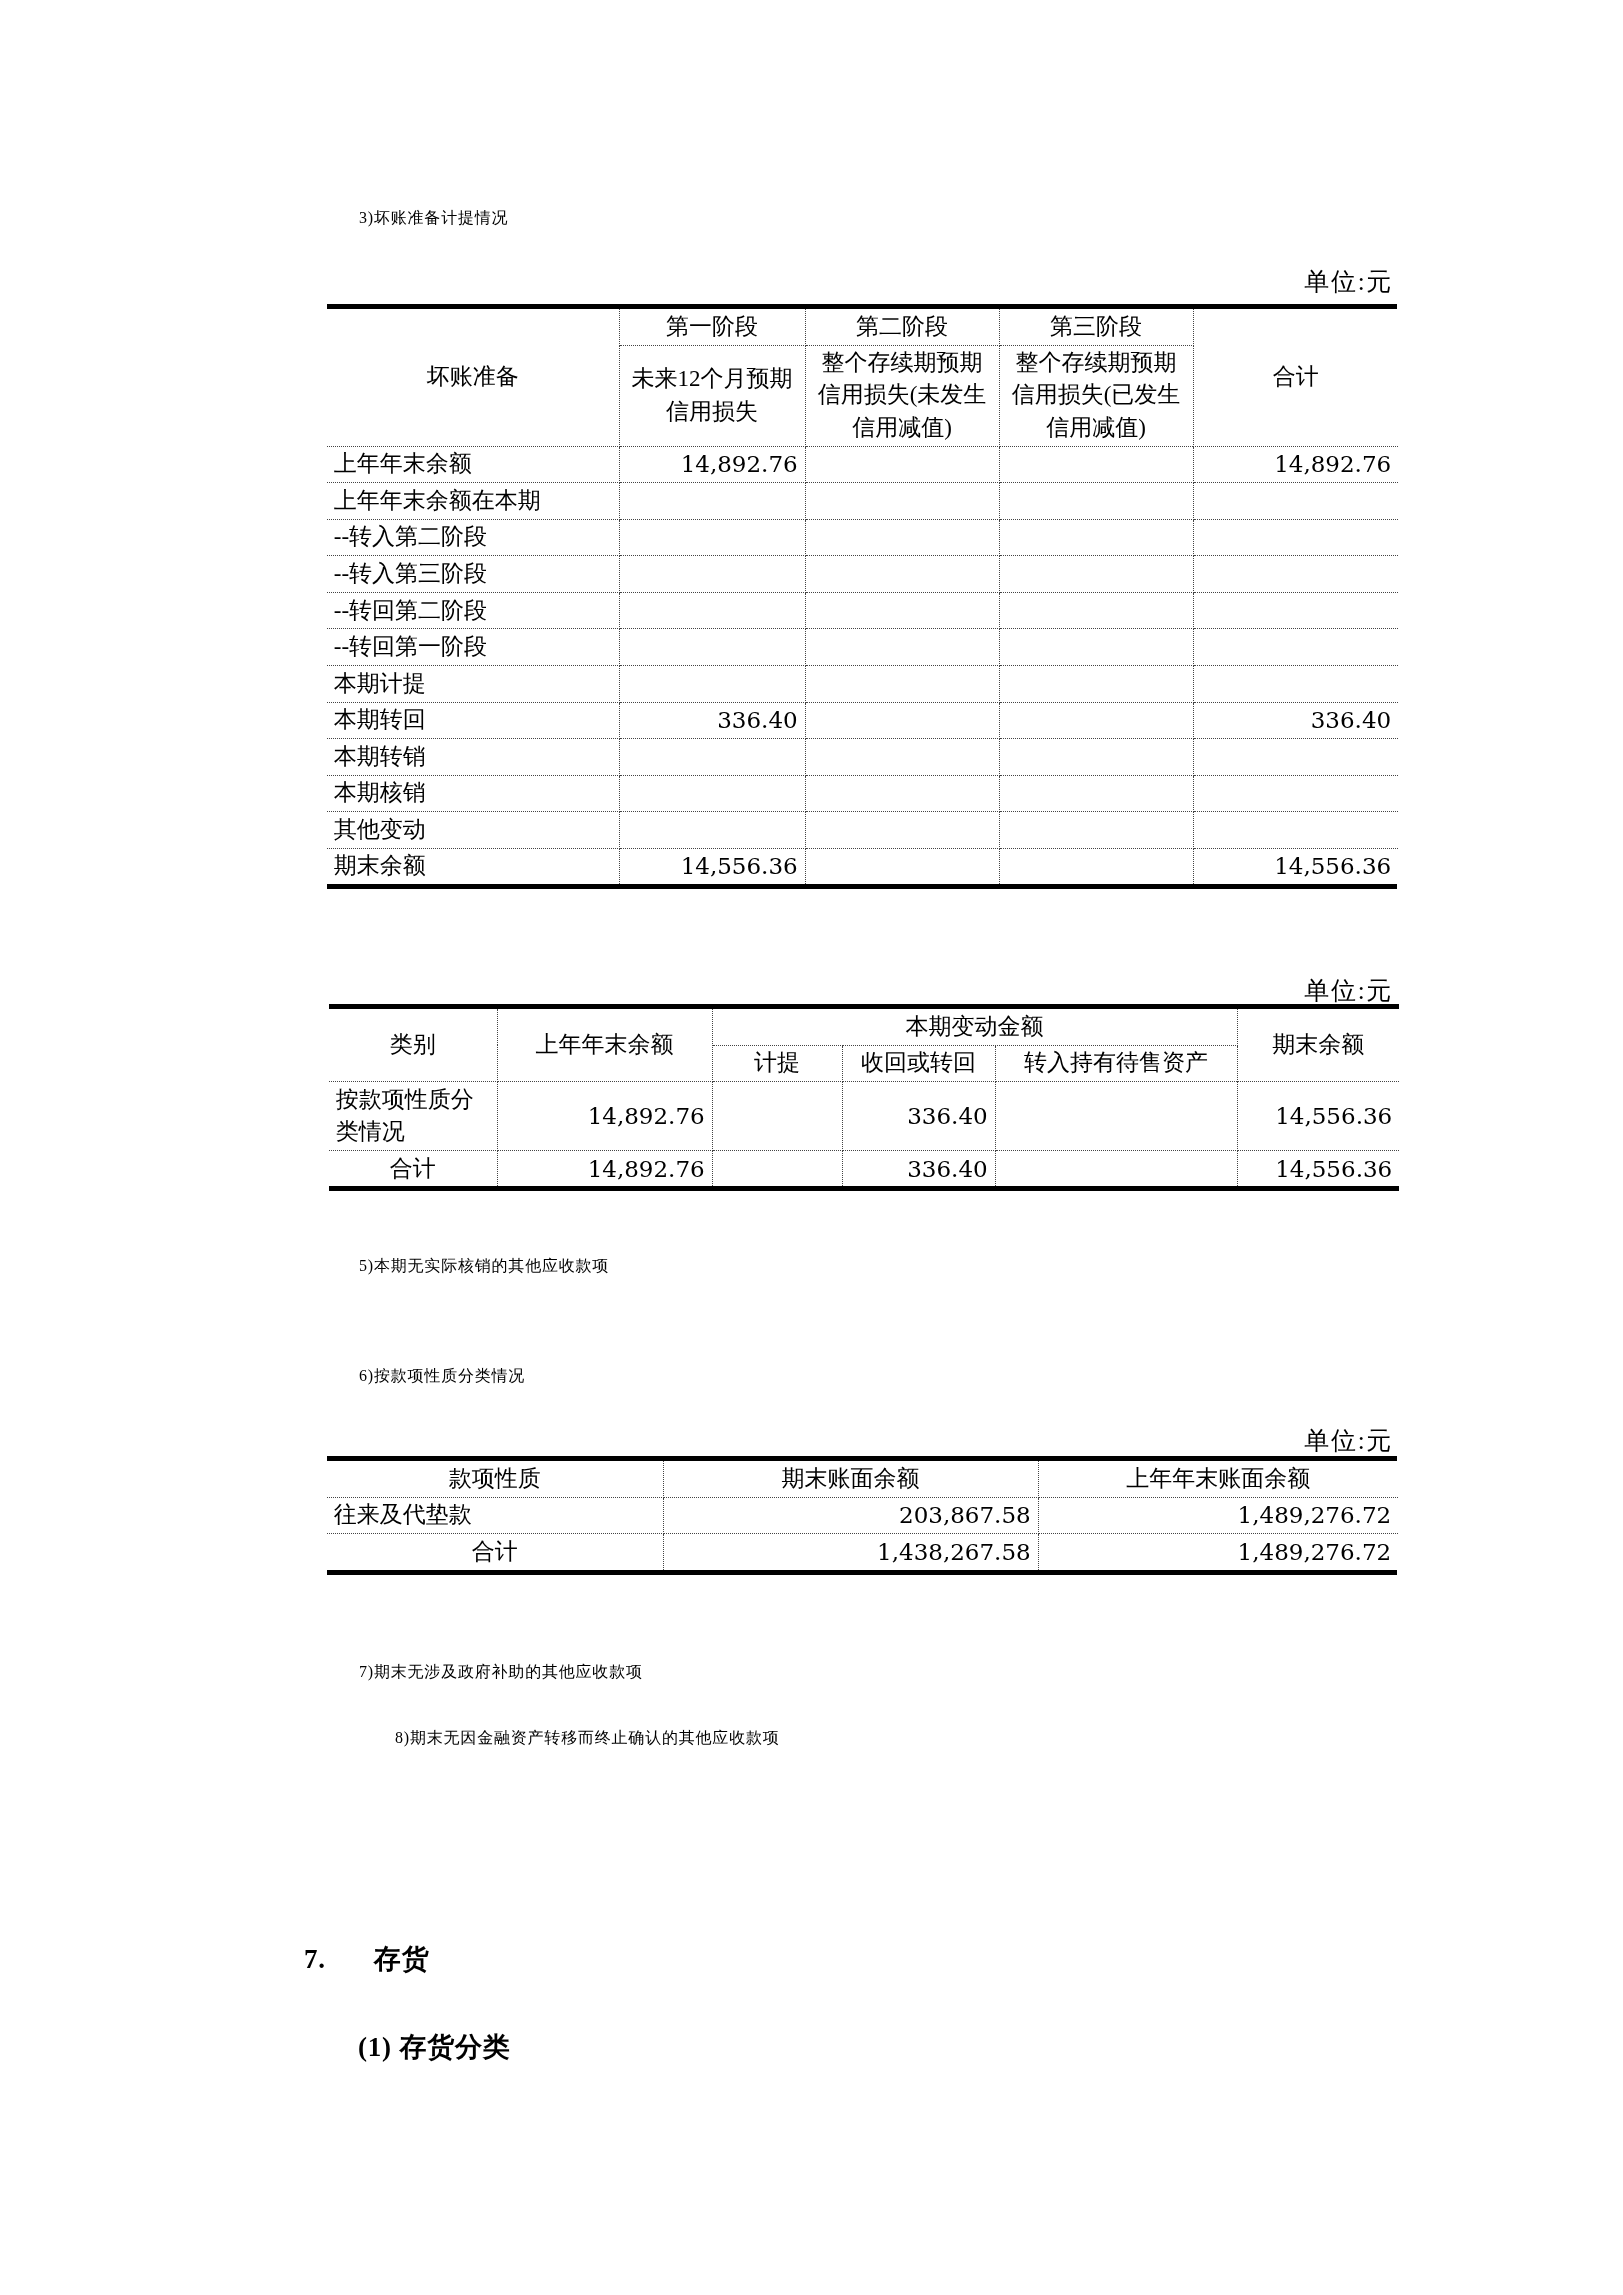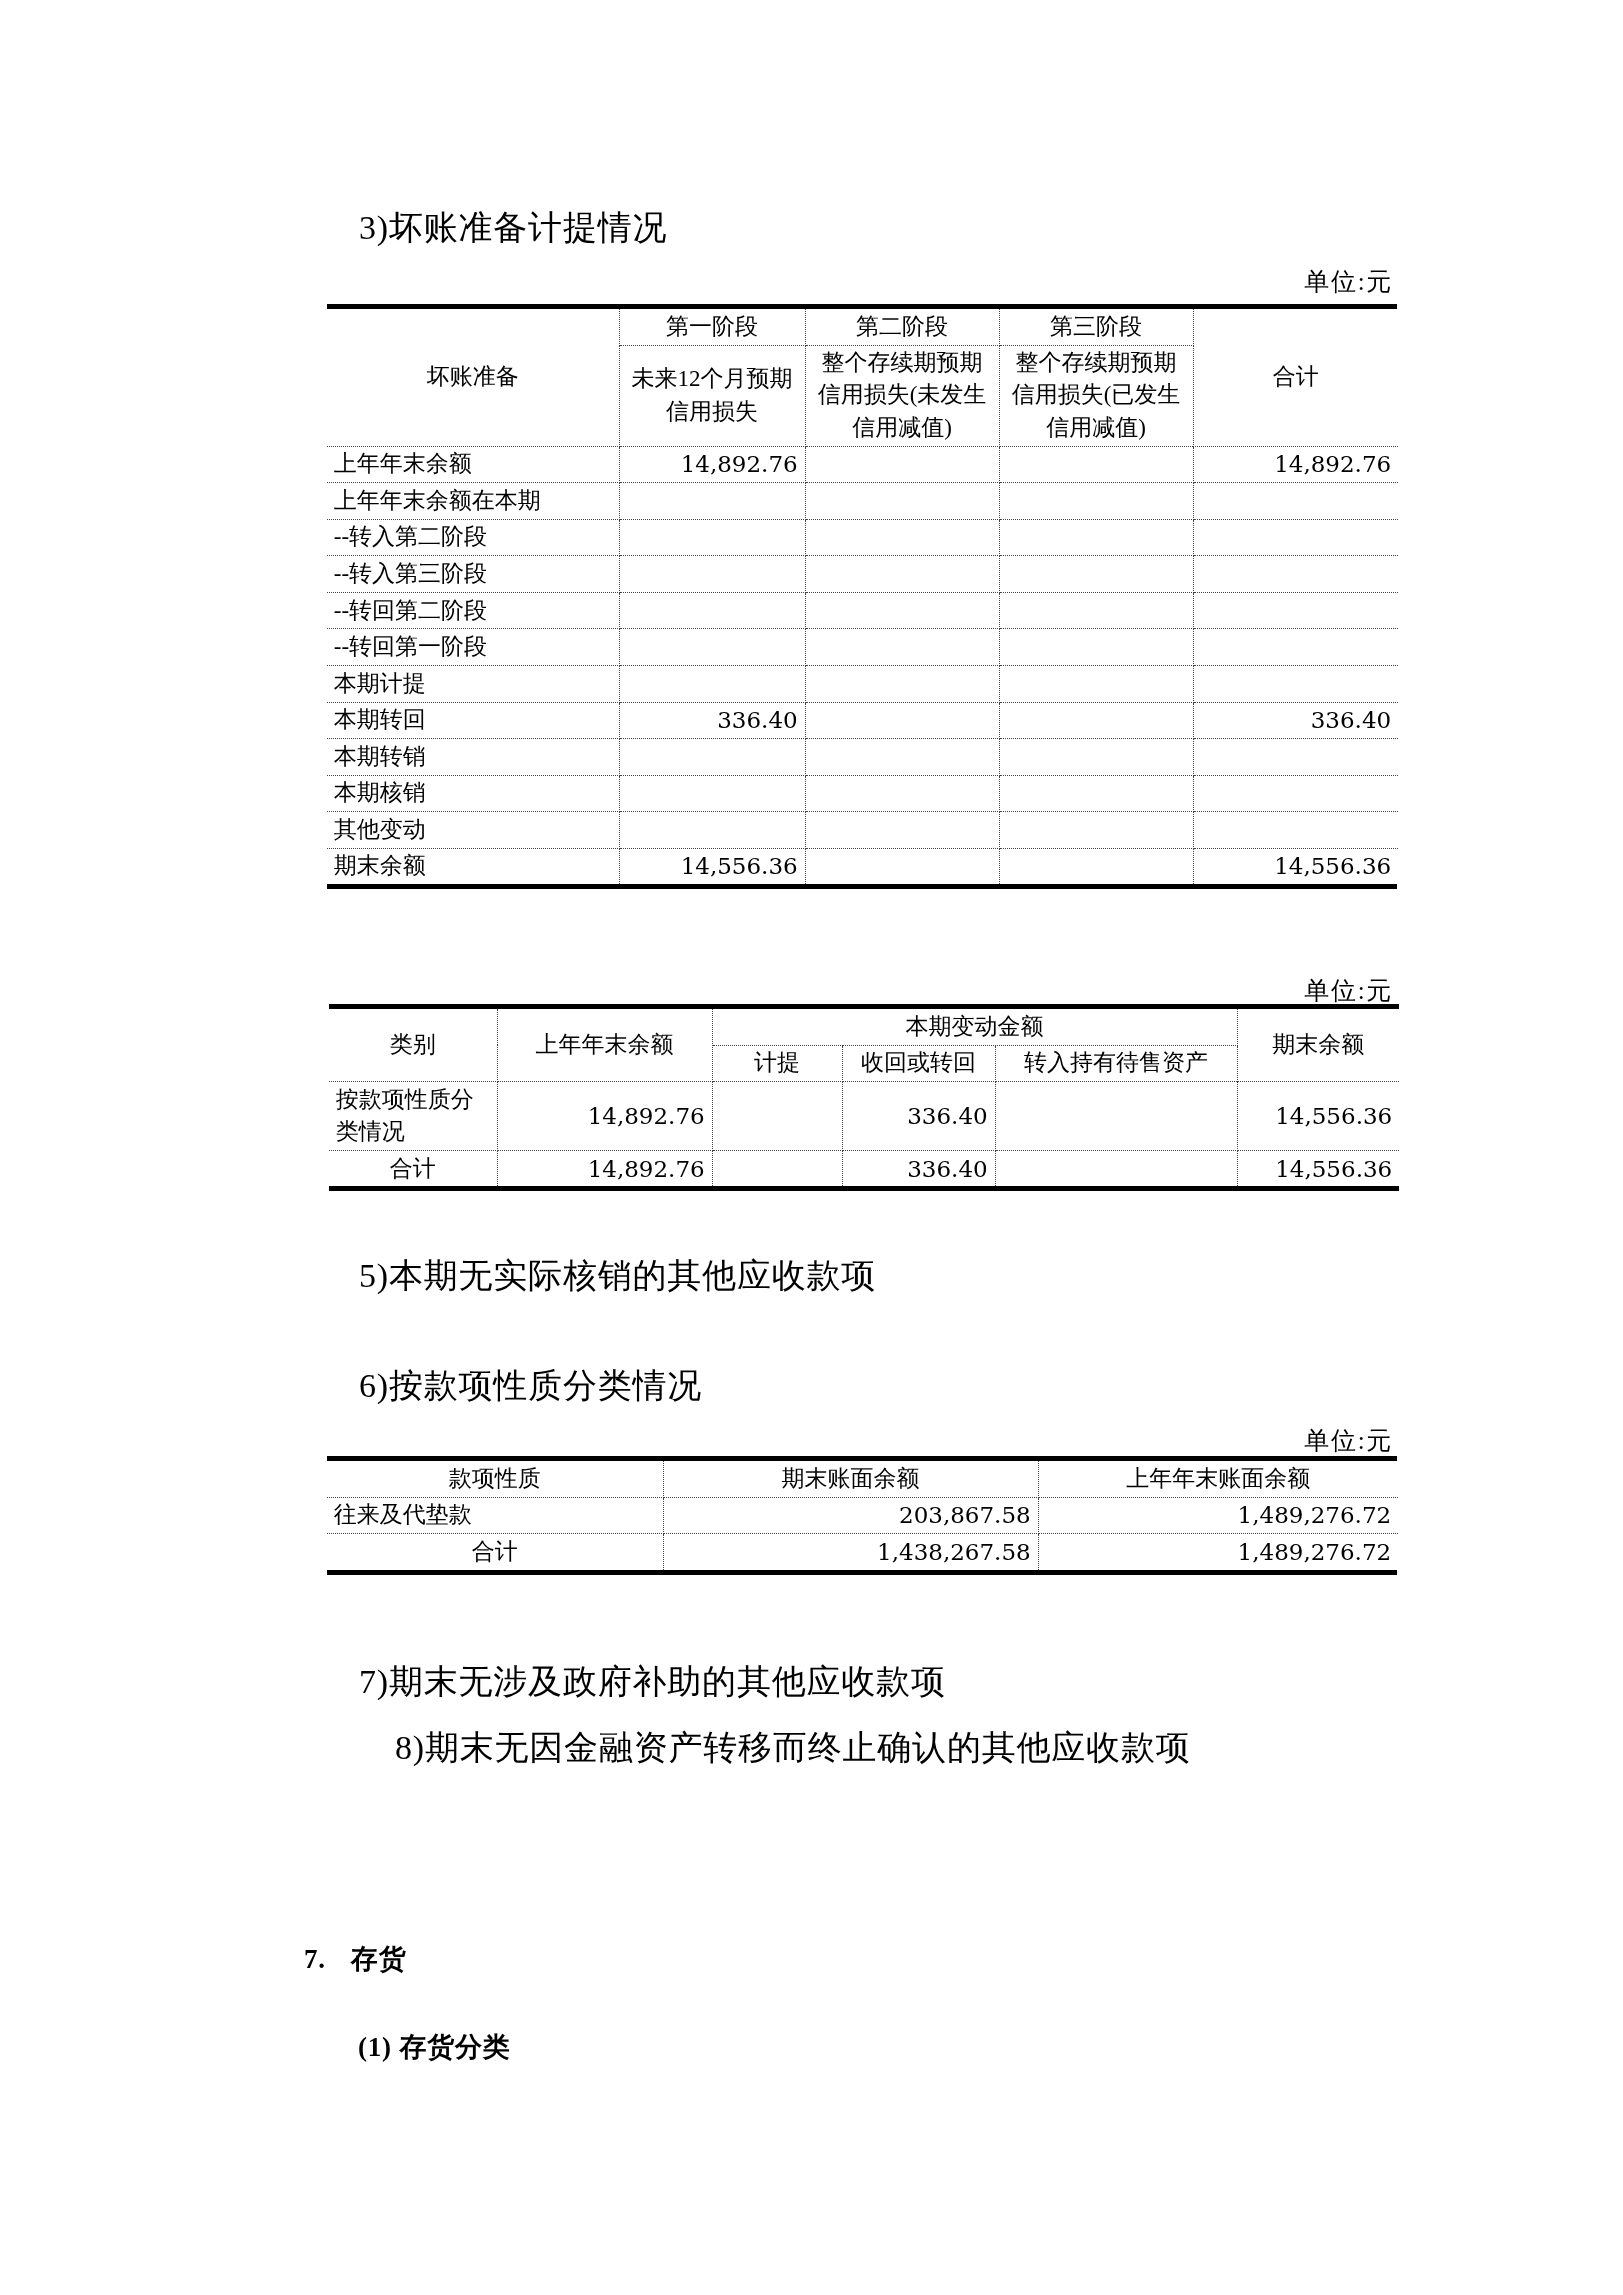--- a/index.html
+++ b/index.html
@@ -2,21 +2,21 @@
 <html style="font-size:13.5px"><head>
 <meta charset="utf-8">
 <style>
   html,body { margin:0; padding:0; background:#888; }
   .page {
     position:relative; width:1623px; height:2295px; background:#ffffff;
     font-family:"Liberation Serif","DejaVu Serif",serif; color:#000;
     overflow:hidden; margin:0 auto;
   }
   .sec-title {
-    position:absolute; font-size:34px; line-height:1.2; white-space:nowrap;
+    position:absolute; font-size:16px; line-height:1.2; white-space:nowrap;
     letter-spacing:0.8px;
   }
   .bold-head { font-weight:bold; font-size:27px; }
   .unit-label { position:absolute; font-size:25px; white-space:nowrap; letter-spacing:1.7px; }
   .tbl-wrap {
     position:absolute; border-top:5px solid #000; border-bottom:5px solid #000;
     background:#fff;
   }
   table.fin {
     width:100%; border-collapse:collapse; border-style:hidden; table-layout:fixed;
@@ -26,21 +26,21 @@
     border:0.8px dotted #444; font-weight:normal; vertical-align:middle;
     padding:1.7px 6.8px; overflow:hidden;
   }
   table.fin th { text-align:center; }
   td.lbl { text-align:left; padding-left:10px; }
   td.lbl-c { text-align:center; }
   td.num { text-align:right; padding-right:13.5px;
            font-family:"DejaVu Serif","Liberation Serif",serif; }
   .pageno { position:absolute; font-size:24px; width:100%; text-align:center; }
   .num7 { display:inline-block; }
-  .lab7 { display:inline-block; margin-left:25px; }
+  .lab7 { display:inline-block; margin-left:48px; }
 </style>
 </head>
 <body>
 
 <div class="page">
 
   <div class="sec-title" style="left:359px; top:208px;">3)坏账准备计提情况</div>
 
   <div class="unit-label" style="right:230px; top:265px;">单位:元</div>
 

